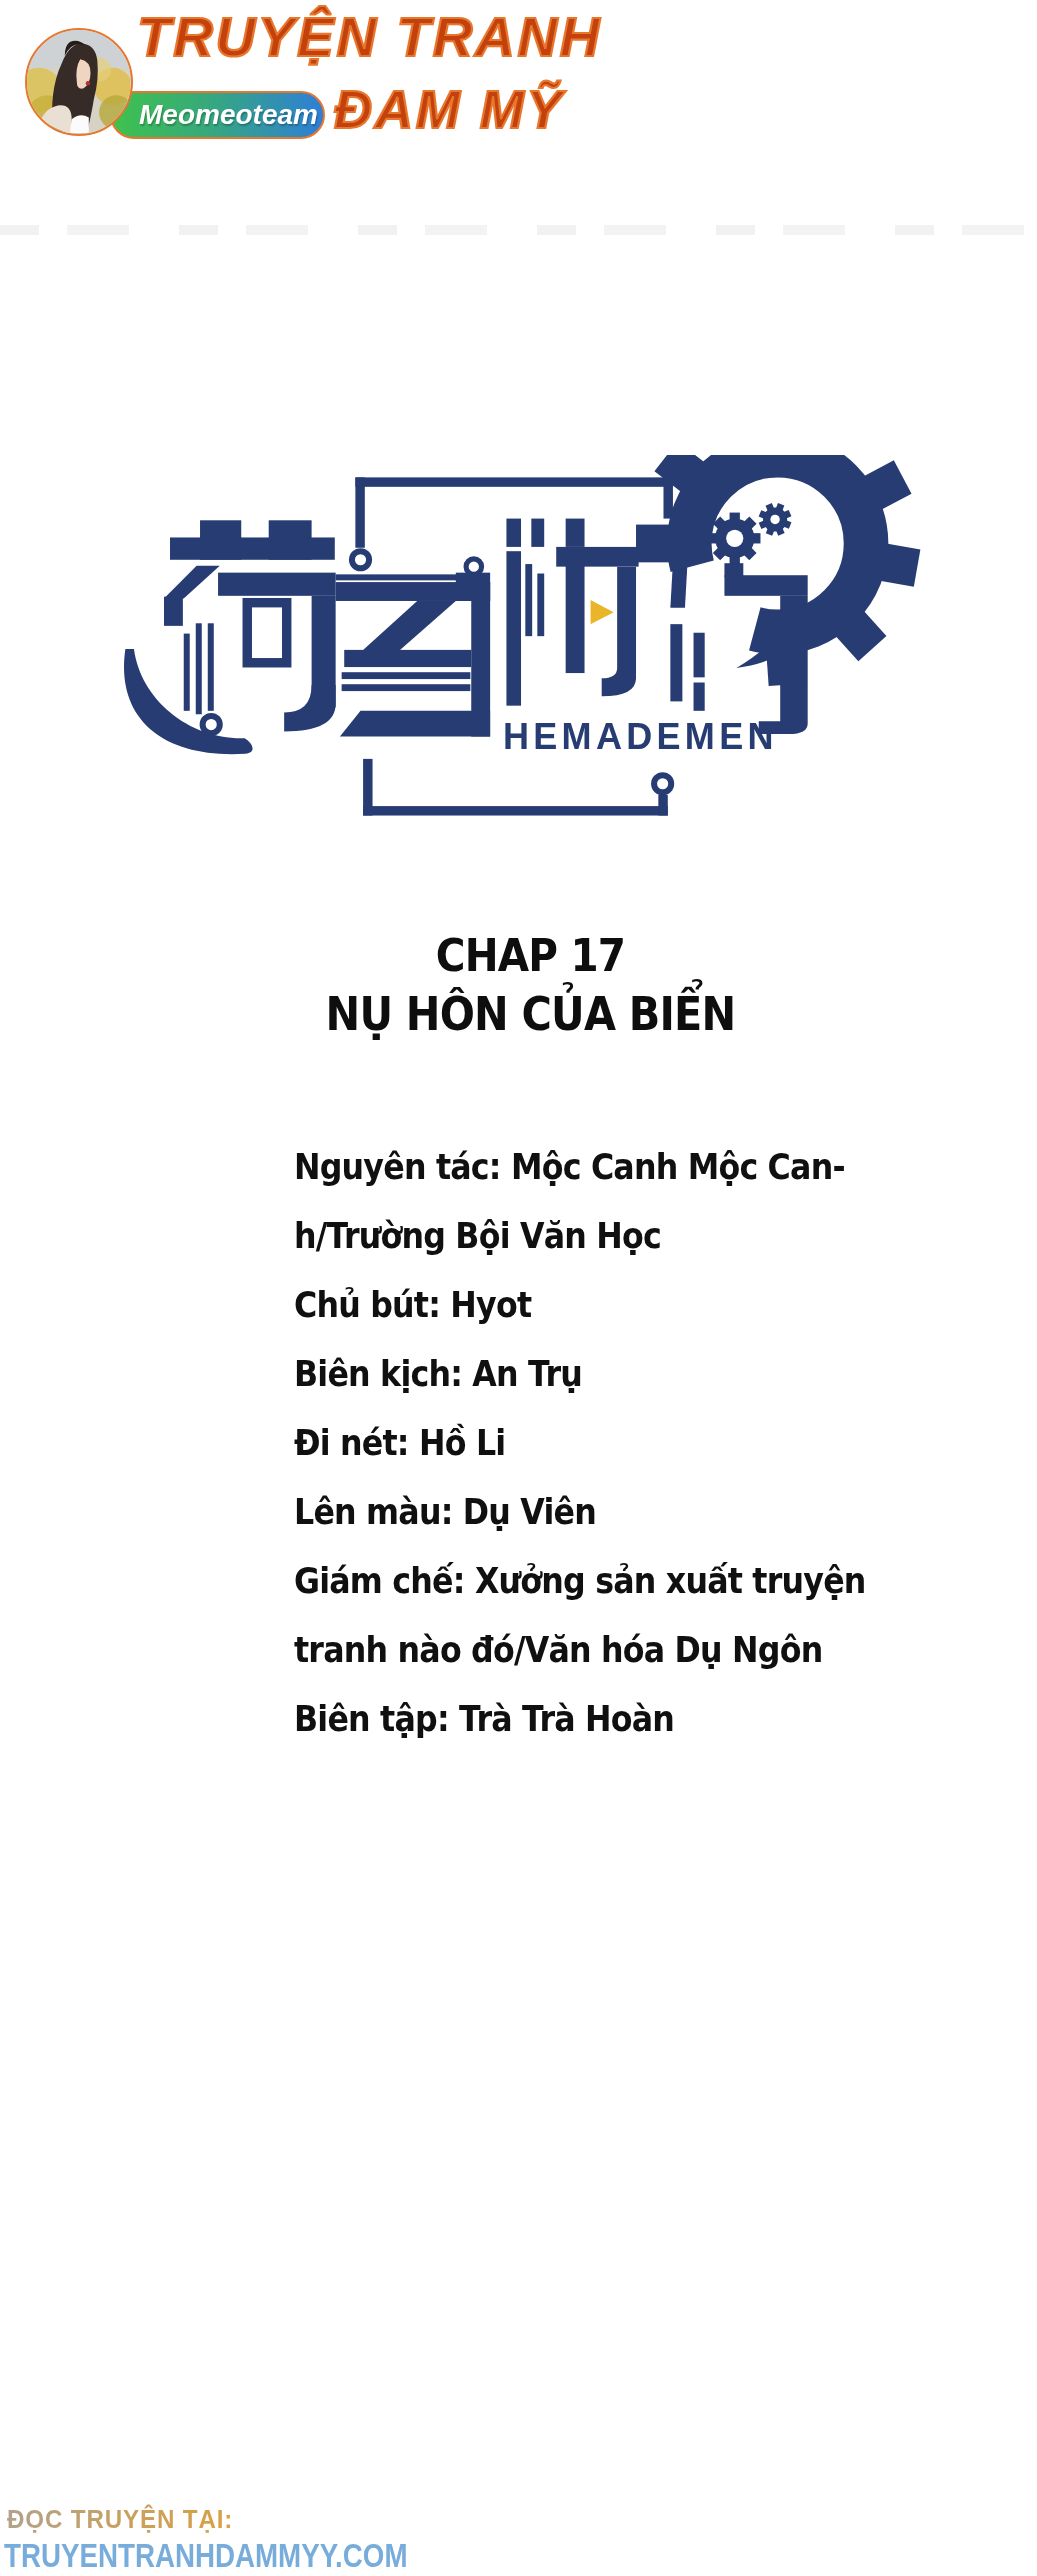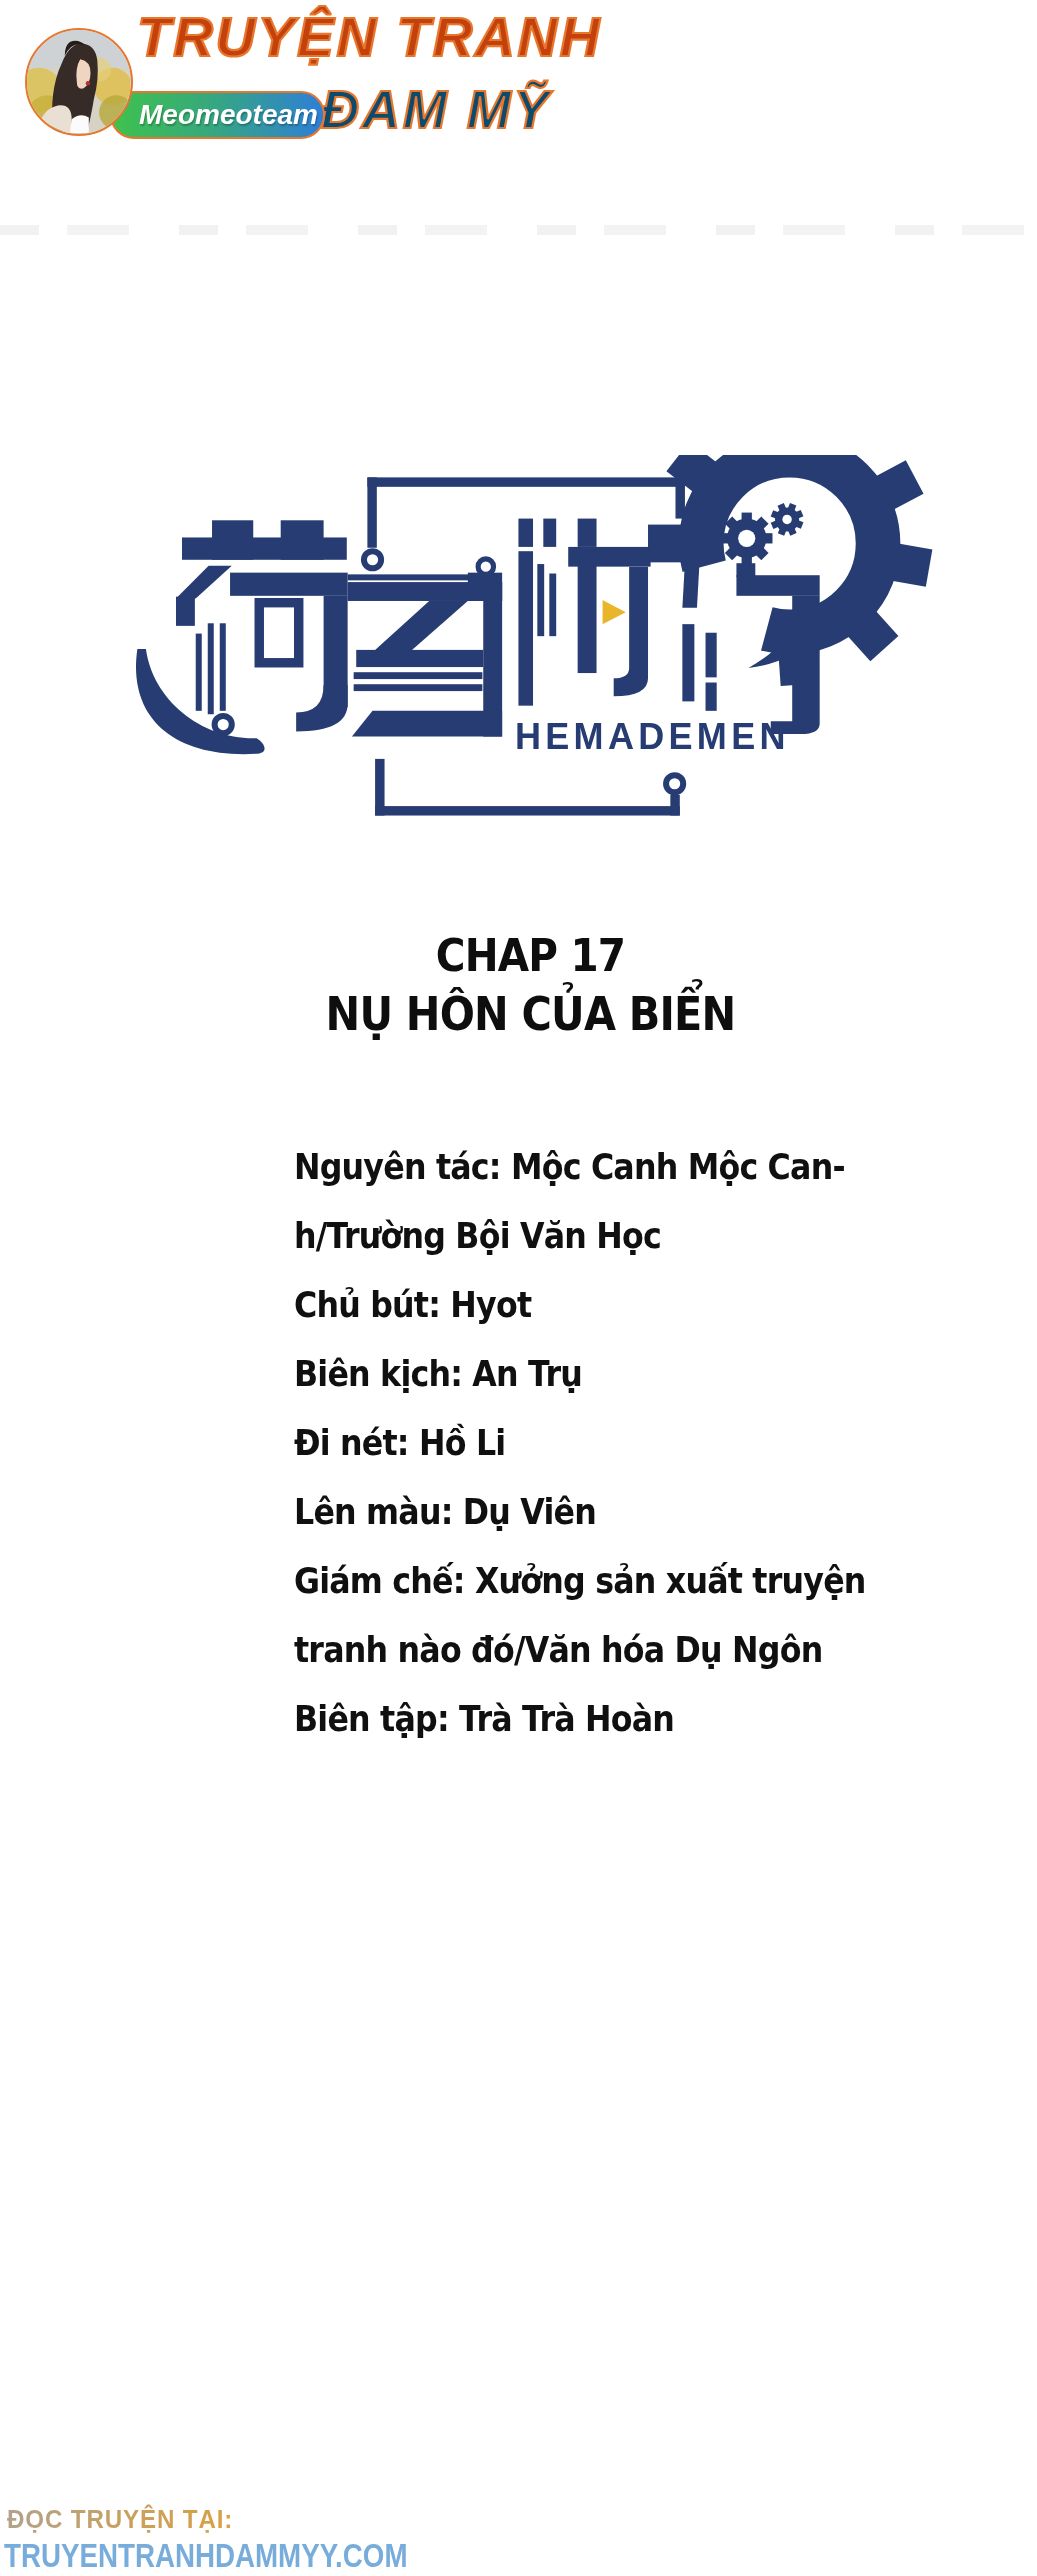--- a/index.html
+++ b/index.html
@@ -3,42 +3,42 @@
 <meta charset="utf-8">
 <style>
   html,body{margin:0;padding:0;}
   body{width:1037px;height:2576px;position:relative;background:#ffffff;
        font-family:"Liberation Sans", sans-serif;overflow:hidden;}
 
   
   .site-title1{position:absolute;left:137px;top:6.9px;
     font:italic 900 55px/1.1 "Liberation Sans",sans-serif;letter-spacing:2.6px;
     color:#c2410c;-webkit-text-stroke:2.2px #e8772e;white-space:nowrap;}
-  .site-title2{position:absolute;left:321px;top:81px;
+  .site-title2{position:absolute;left:334px;top:81px;
     font:italic 900 53px/1.1 "Liberation Sans",sans-serif;letter-spacing:2.6px;
-    color:#0c4a6e;-webkit-text-stroke:2.2px #e8772e;white-space:nowrap;}
+    color:#c2410c;-webkit-text-stroke:2.2px #e8772e;white-space:nowrap;}
   .team-pill{position:absolute;left:110px;top:91px;width:215px;height:48px;
     border:2.6px solid #e8772e;border-radius:27.5px;box-sizing:border-box;
     background:linear-gradient(90deg,#3ec24d 0%,#37a97c 45%,#2e7fd6 100%);
     display:flex;align-items:center;justify-content:center;z-index:1;text-align:right;}
   .team-pill span{font:italic 700 28px/1 "Liberation Sans",sans-serif;color:#fff;
     text-shadow:0.9px 1.7px 1.7px rgba(0,0,0,.25);padding-left:22px;}
   .avatar{position:absolute;left:25px;top:28px;width:108px;height:108px;
     border-radius:50%;border:2.6px solid #e8772e;box-sizing:border-box;
     overflow:hidden;z-index:2;background:#d8d3c6;}
   .avatar svg{display:block;}
 
   
   .dash-row{position:absolute;left:0;top:225px;width:1037px;height:10.3px;
     background:repeating-linear-gradient(90deg,
       #efefef 0 39px,#ffffff 39px 67px,#f1f1f1 67px 129px,#ffffff 129px 179px);
     opacity:.85;}
 
   
-  .logo-wrap{position:absolute;left:73px;top:455px;width:884px;height:558px;}
+  .logo-wrap{position:absolute;left:61px;top:455px;width:884px;height:558px;}
 
   
   .chapter-block{position:absolute;left:0;top:927px;width:1037px;
     text-align:center;color:#0e0e0e;transform:translateX(12px);}
   .chapter-num{font:900 45px/57px "DejaVu Sans",sans-serif;letter-spacing:-0.9px;
     transform:scaleX(.9);transform-origin:center top;}
   .chapter-title{font:900 46px/60px "DejaVu Sans",sans-serif;letter-spacing:-0.9px;
     transform:scaleX(.9);transform-origin:center top;}
 
   

